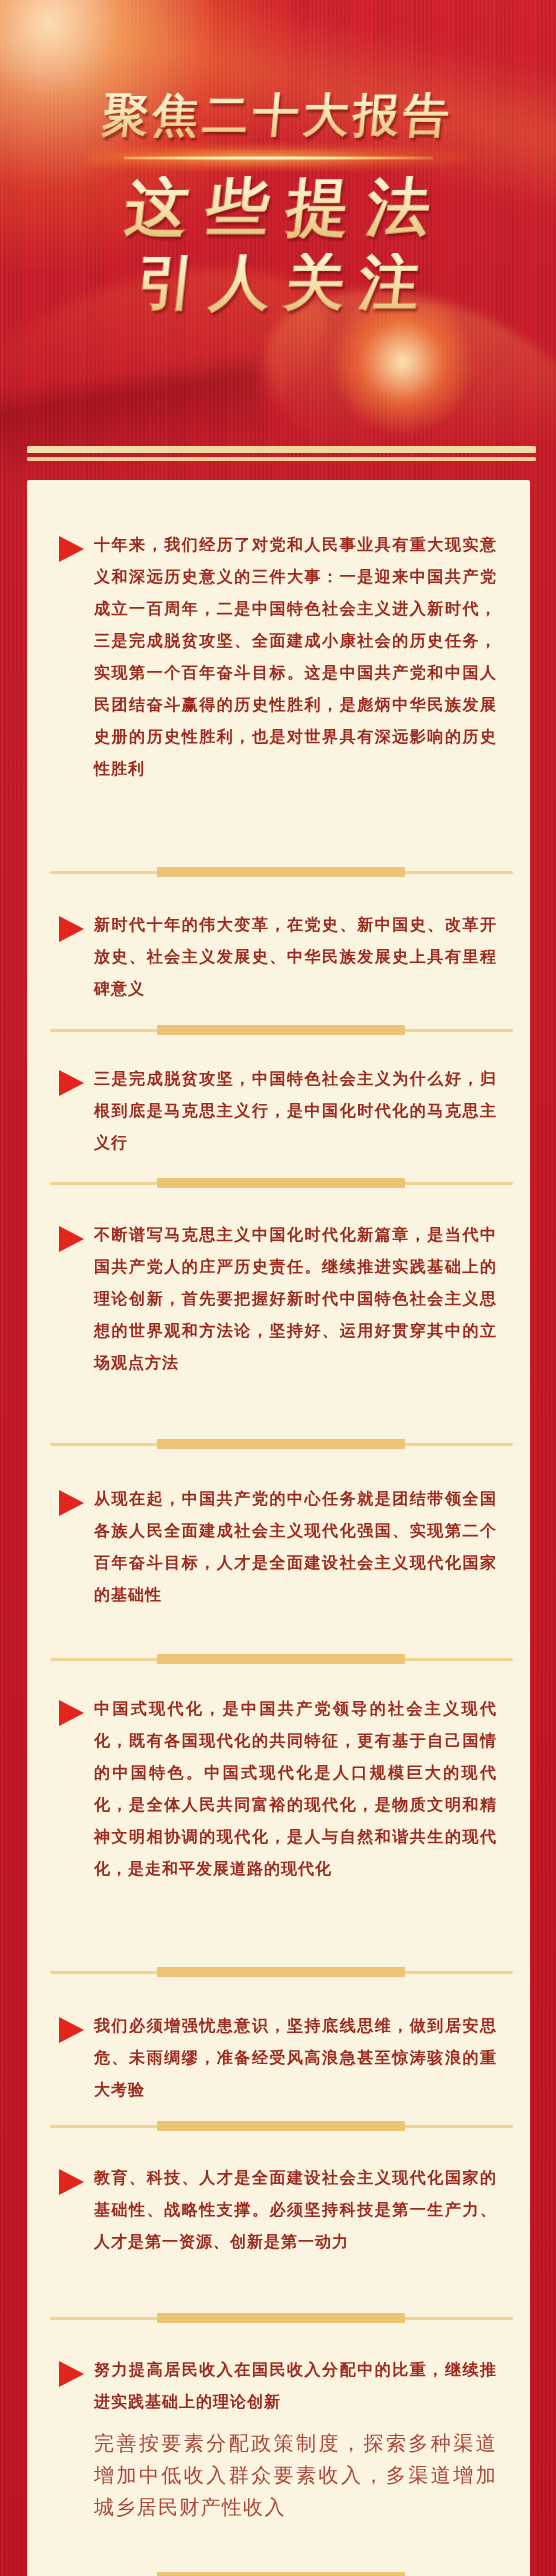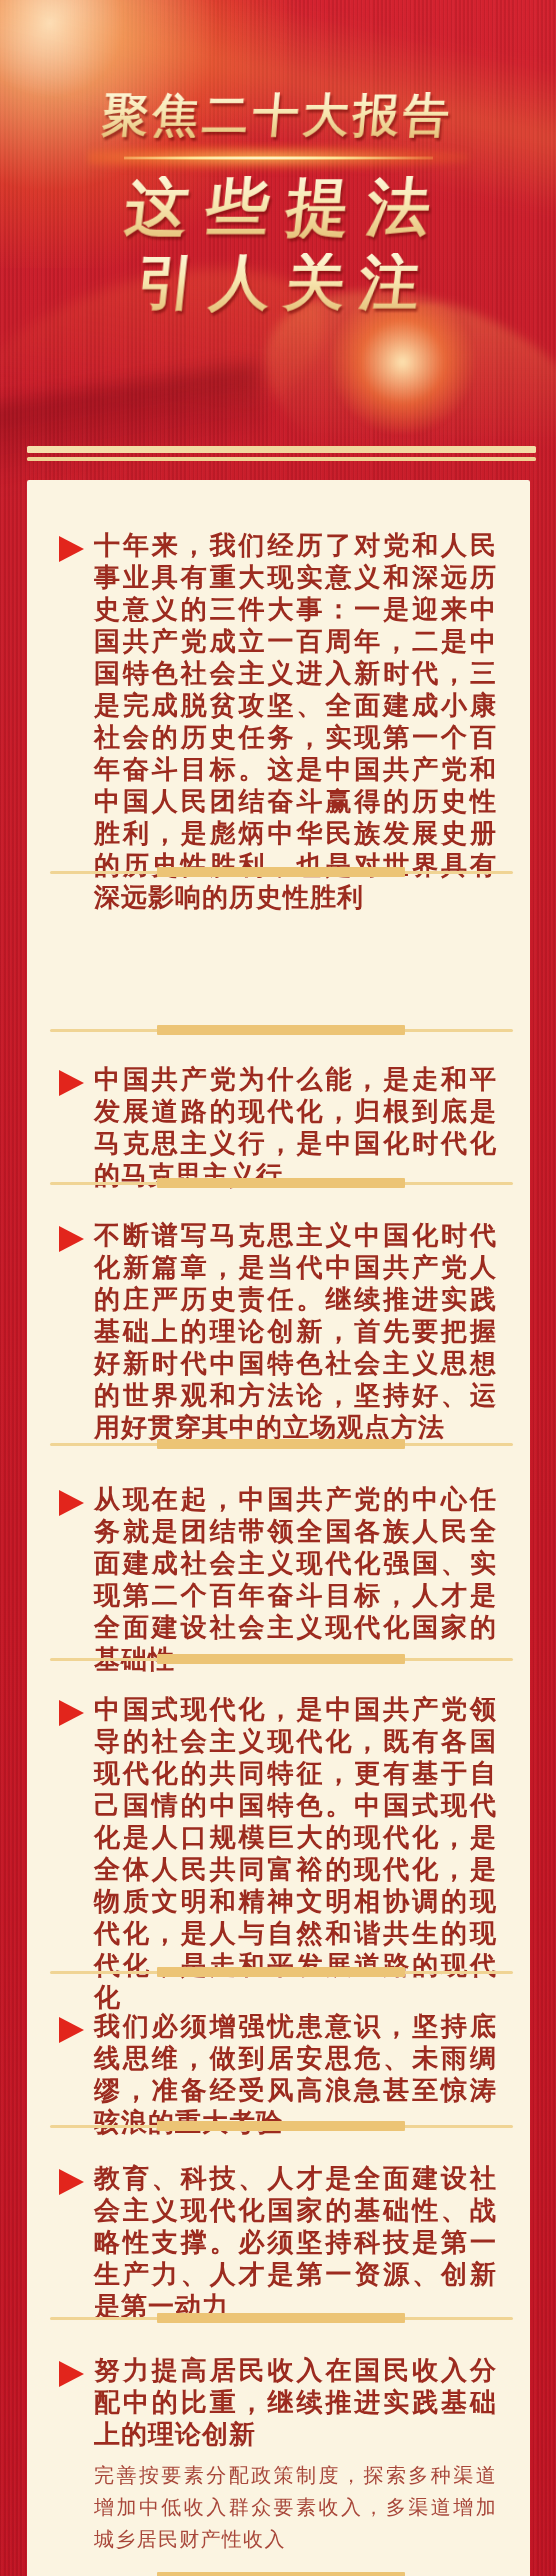--- a/index.html
+++ b/index.html
@@ -47,21 +47,21 @@
     background:linear-gradient(90deg,#f6e0ae,#f0d59c 55%,#f4dda8);}
   .rule-b{position:absolute;left:27px;top:457px;width:509px;height:3.6px;border-radius:1.5px;background:#f0d193;}
 
   
   .card{position:absolute;left:27px;top:480px;width:503px;height:2567px;background:#fbf4e1;border-radius:2.1px;}
   .item{position:absolute;left:0;width:100%;}
   .bullet{position:absolute;left:32px;top:7.2px;width:0;height:0;
     border-left:25px solid #e2251c;border-top:13px solid transparent;border-bottom:13px solid transparent;}
   .item-text{
     position:relative;margin-left:67px;width:403px;
-    font-size:26px;line-height:32px;font-weight:700;letter-spacing:1px;
+    font-size:16px;line-height:32px;font-weight:700;letter-spacing:1px;
     color:#9c2b1f;text-align:justify;line-break:strict;
   }
   .item-sub{
     position:relative;margin-left:67px;width:403px;margin-top:9.3px;
     font-size:20px;line-height:32px;font-weight:400;letter-spacing:1.3px;
     color:#a8473a;text-align:justify;line-break:strict;
   }
   .divider{position:absolute;left:23px;width:463px;height:10.3px;}
   .divider .wing{position:absolute;left:0;top:3.6px;width:100%;height:3.6px;background:#f0d494;border-radius:1.5px;}
   .divider .center{position:absolute;left:107px;top:0;width:248px;height:10.3px;background:#ecc475;border-radius:1px;}
@@ -91,28 +91,32 @@
 
     <div class="item" style="top:49px">
       <span class="bullet"></span>
       <div class="item-text">十年来，我们经历了对党和人民事业具有重大现实意义和深远历史意义的三件大事：一是迎来中国共产党成立一百周年，二是中国特色社会主义进入新时代，三是完成脱贫攻坚、全面建成小康社会的历史任务，实现第一个百年奋斗目标。这是中国共产党和中国人民团结奋斗赢得的历史性胜利，是彪炳中华民族发展史册的历史性胜利，也是对世界具有深远影响的历史性胜利</div>
     </div>
     <div class="divider" style="top:387px">
         <span class="wing"></span>
         <span class="center"></span>
       </div>
 
+    <div class="item" style="top:429px">
+      <span class="bullet"></span>
+      <div class="item-text">新时代十年的伟大变革，在党史、新中国史、改革开放史、社会主义发展史、中华民族发展史上具有里程碑意义</div>
+    </div>
     <div class="divider" style="top:545px">
         <span class="wing"></span>
         <span class="center"></span>
       </div>
 
     <div class="item" style="top:583px">
       <span class="bullet"></span>
-      <div class="item-text">中国共产党为什么能，是走和平发展道路的现代化，归根到底是马克思主义行，是中国化时代化的马克思主义行</div>
+      <div class="item-text">三是完成脱贫攻坚，中国特色社会主义为什么好，归根到底是马克思主义行，是中国化时代化的马克思主义行</div>
     </div>
     <div class="divider" style="top:698px">
         <span class="wing"></span>
         <span class="center"></span>
       </div>
 
     <div class="item" style="top:739px">
       <span class="bullet"></span>
       <div class="item-text">不断谱写马克思主义中国化时代化新篇章，是当代中国共产党人的庄严历史责任。继续推进实践基础上的理论创新，首先要把握好新时代中国特色社会主义思想的世界观和方法论，坚持好、运用好贯穿其中的立场观点方法</div>
     </div>

